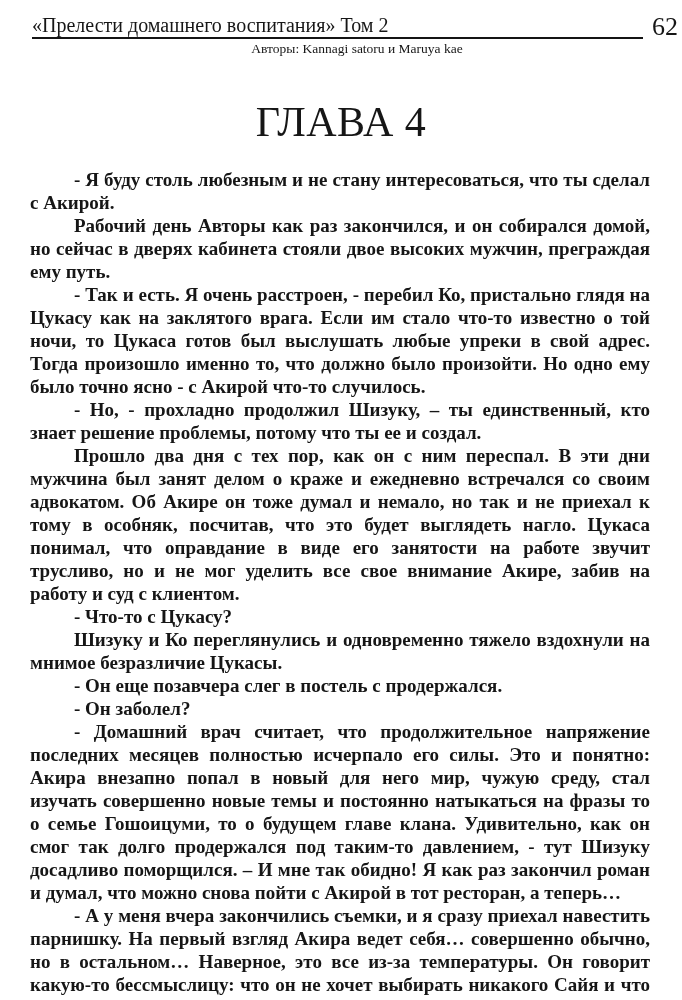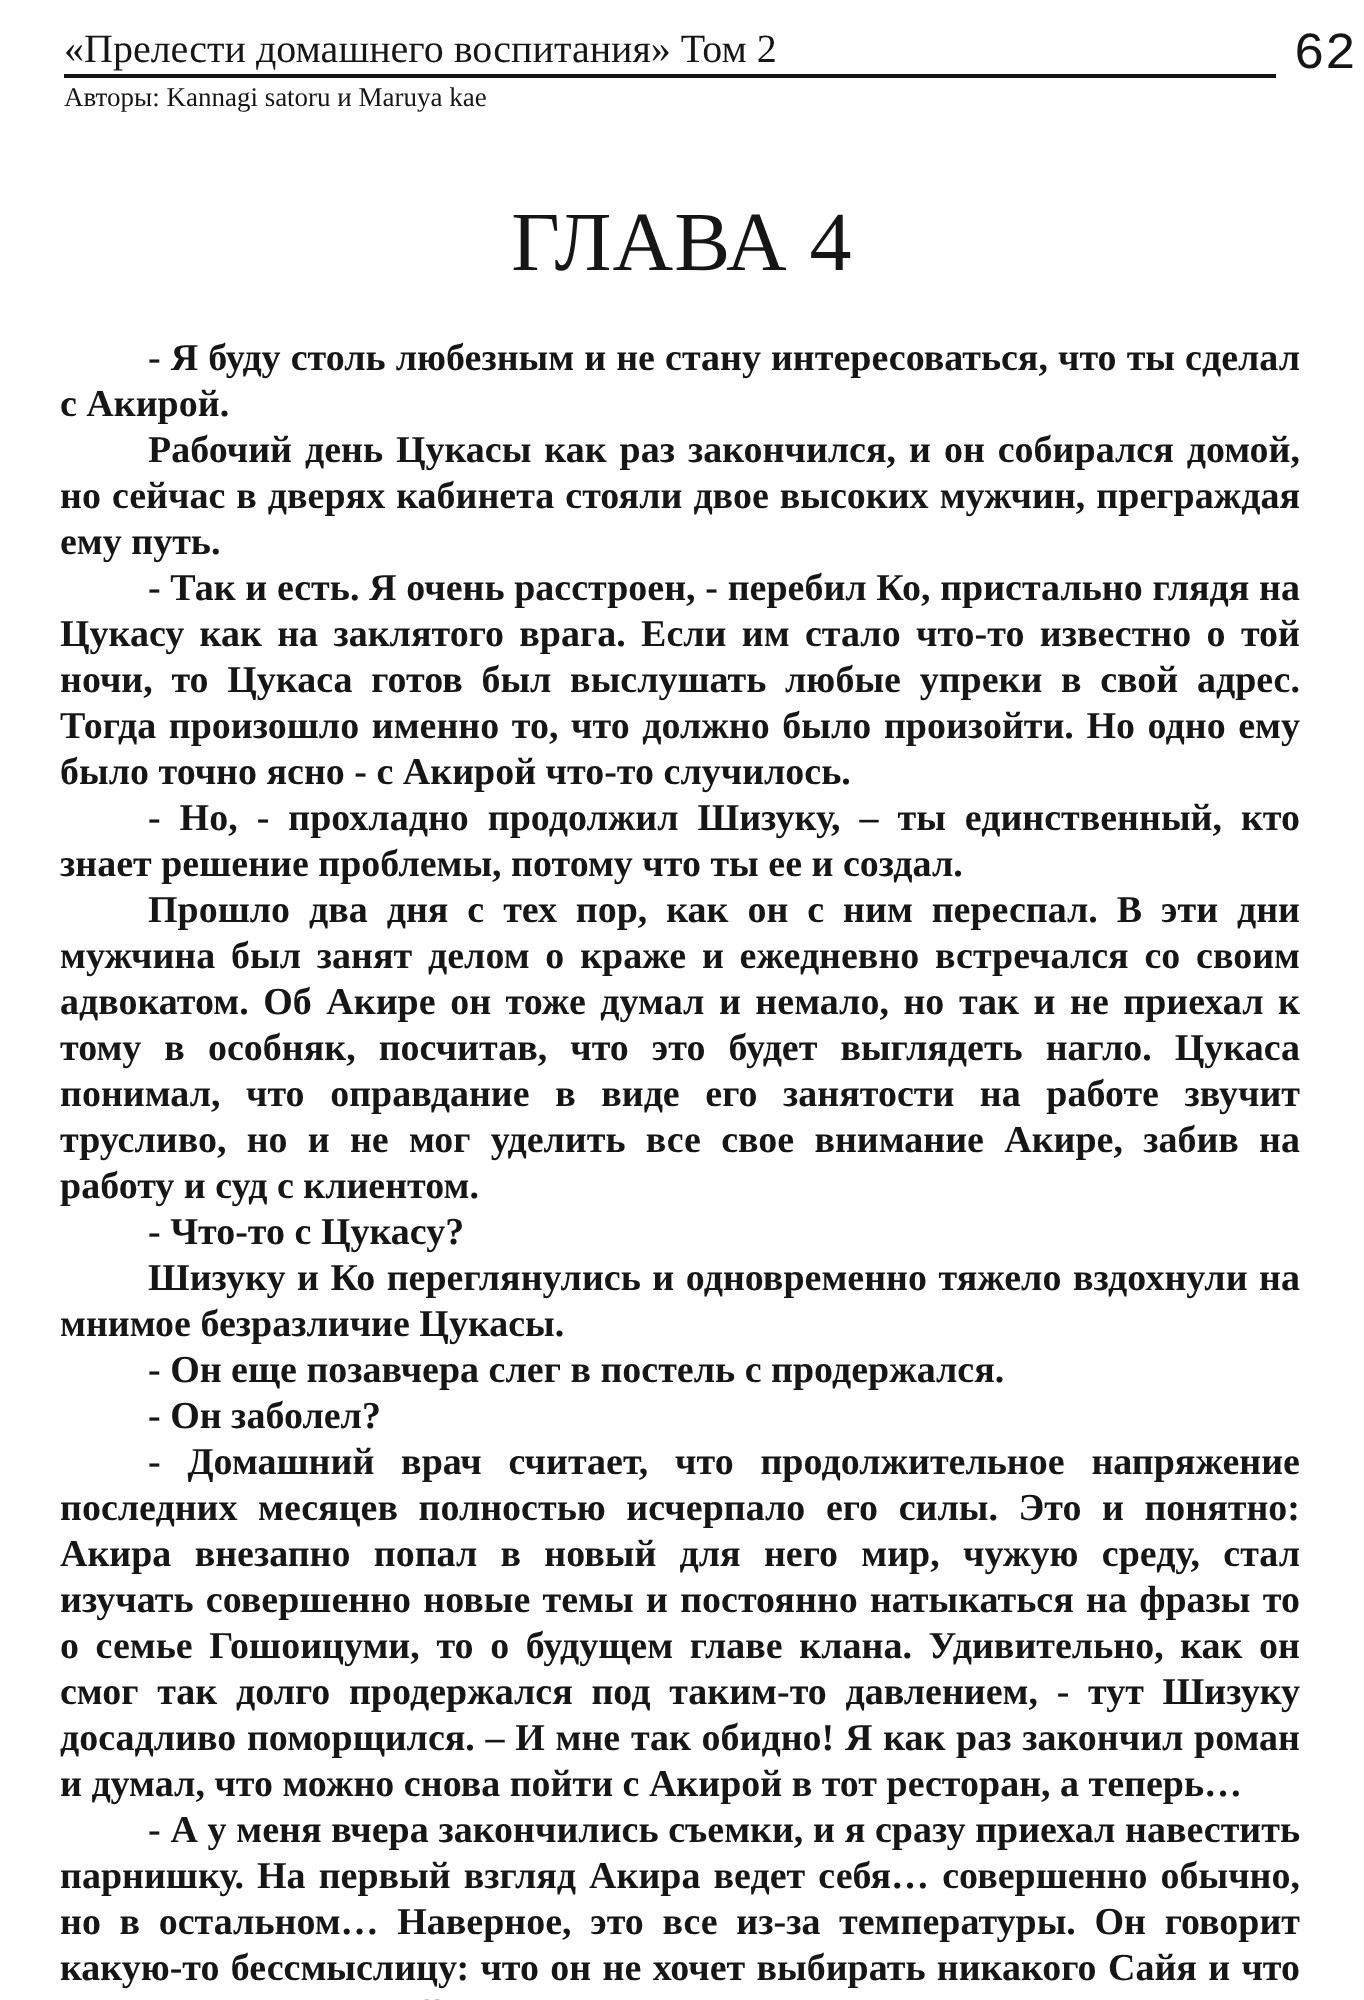--- a/index.html
+++ b/index.html
@@ -30,26 +30,26 @@
   .header-title {
     font-size: 20px;
     line-height: 22px;
     white-space: nowrap;
   }
   .page-number {
     font-size: 26px;
     line-height: 24px;
     padding-left: 9px;
     padding-right: 1px;
-    font-family: Liberation Mono, monospace;
   }
   .authors-line {
     margin: 2px 0 0 32px;
     font-size: 13.5px;
     line-height: 15px;
+    text-align: center;
   }
   
   .chapter-title {
     margin: 44px 0 0 0;
     text-align: center;
     font-size: 42px;
     line-height: 44px;
     font-weight: normal;
     letter-spacing: 0.5px;
   }
@@ -78,21 +78,21 @@
     </div>
     <div class="page-number">62</div>
   </div>
 
   <div class="authors-line">Авторы: Kannagi satoru и Maruya kae</div>
 
   <h1 class="chapter-title">ГЛАВА 4</h1>
 
   <div class="body-text">
     <p>- Я буду столь любезным и не стану интересоваться, что ты сделал с Акирой.</p>
-    <p>Рабочий день Цукасы как раз закончился, и он собирался домой, но сейчас в дверях кабинета стояли двое высоких мужчин, преграждая ему путь.</p>
+    <p>Рабочий день Авторы как раз закончился, и он собирался домой, но сейчас в дверях кабинета стояли двое высоких мужчин, преграждая ему путь.</p>
     <p>- Так и есть. Я очень расстроен, - перебил Ко, пристально глядя на Цукасу как на заклятого врага. Если им стало что-то известно о той ночи, то Цукаса готов был выслушать любые упреки в свой адрес. Тогда произошло именно то, что должно было произойти. Но одно ему было точно ясно - с Акирой что-то случилось.</p>
     <p>- Но, - прохладно продолжил Шизуку, – ты единственный, кто знает решение проблемы, потому что ты ее и создал.</p>
     <p>Прошло два дня с тех пор, как он с ним переспал. В эти дни мужчина был занят делом о краже и ежедневно встречался со своим адвокатом. Об Акире он тоже думал и немало, но так и не приехал к тому в особняк, посчитав, что это будет выглядеть нагло. Цукаса понимал, что оправдание в виде его занятости на работе звучит трусливо, но и не мог уделить все свое внимание Акире, забив на работу и суд с клиентом.</p>
     <p>- Что-то с Цукасу?</p>
     <p>Шизуку и Ко переглянулись и одновременно тяжело вздохнули на мнимое безразличие Цукасы.</p>
     <p>- Он еще позавчера слег в постель с продержался.</p>
     <p>- Он заболел?</p>
     <p>- Домашний врач считает, что продолжительное напряжение последних месяцев полностью исчерпало его силы. Это и понятно: Акира внезапно попал в новый для него мир, чужую среду, стал изучать совершенно новые темы и постоянно натыкаться на фразы то о семье Гошоицуми, то о будущем главе клана. Удивительно, как он смог так долго продержался под таким-то давлением, - тут Шизуку досадливо поморщился. – И мне так обидно! Я как раз закончил роман и думал, что можно снова пойти с Акирой в тот ресторан, а теперь…</p>
     <p>- А у меня вчера закончились съемки, и я сразу приехал навестить парнишку. На первый взгляд Акира ведет себя… совершенно обычно, но в остальном… Наверное, это все из-за температуры. Он говорит какую-то бессмыслицу: что он не хочет выбирать никакого Сайя и что не может стать главой клана, потому что у него теперь нет талисмана.</p>
   </div>

